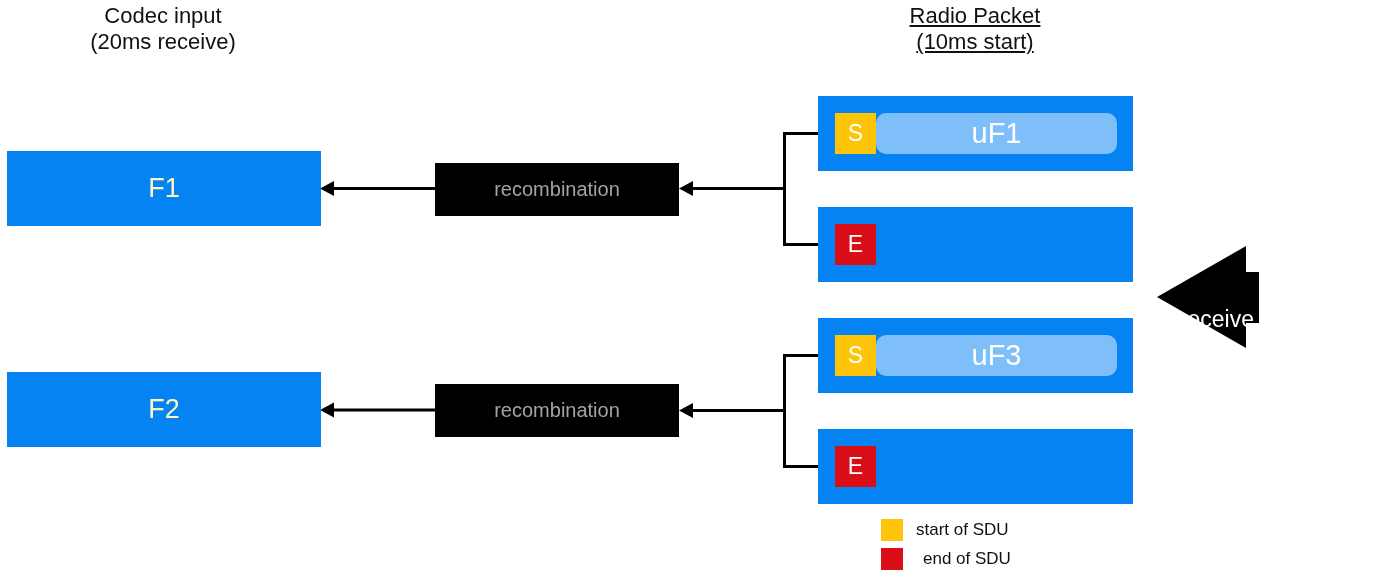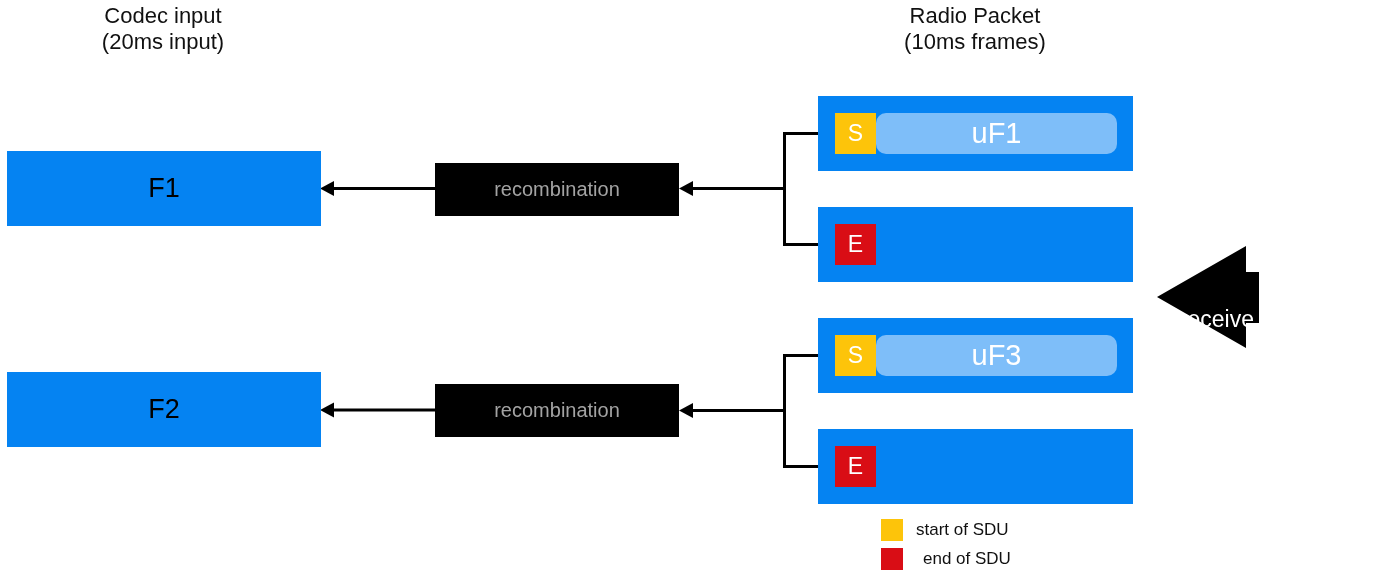--- a/index.html
+++ b/index.html
@@ -24,30 +24,30 @@
   .col-header {
     position: absolute;
     width: 320px;
     text-align: center;
     color: var(--text);
     font-size: 22px;
     line-height: 26px;
     font-weight: 500;
   }
   .col-header.left  { left: 3px;  top: 3px; }
-  .col-header.right { left: 815px; top: 3px; }
+  .col-header.right { left: 815px; top: 3px; text-decoration: underline; }
 
   
   .frame-box {
     position: absolute;
     left: 7px;
     width: 314px;
     height: 75px;
     background: var(--blue);
-    color: #000000;
+    color: #fef9c3;
     font-size: 27px;
     display: flex;
     align-items: center;
     justify-content: center;
   }
   .frame-box.f1 { top: 151px; }
   .frame-box.f2 { top: 372px; }
 
   
   .proc-box {
@@ -166,25 +166,25 @@
 
     <line x1="784" y1="410.5" x2="691" y2="410.5" stroke="#000" stroke-width="3"></line>
     <polygon points="679,410.5 693,403 693,418" fill="#000"></polygon>
     <path d="M836 355.5 H784.5 V466.5 H836" fill="none" stroke="#000" stroke-width="3"></path>
 
     <polygon points="1157,297 1246,246 1246,272 1383,272 1383,323 1246,323 1246,348" fill="#000"></polygon>
   </svg>
 
   <div class="col-header left">
     <div>Codec input</div>
-    <div>(20ms input)</div>
+    <div>(20ms receive)</div>
   </div>
   <div class="col-header right">
     <div>Radio Packet</div>
-    <div>(10ms frames)</div>
+    <div>(10ms start)</div>
   </div>
 
   <div class="frame-box f1">
     <span>F1</span>
   </div>
   <div class="frame-box f2">
     <span>F2</span>
   </div>
 
   <div class="proc-box p1">

